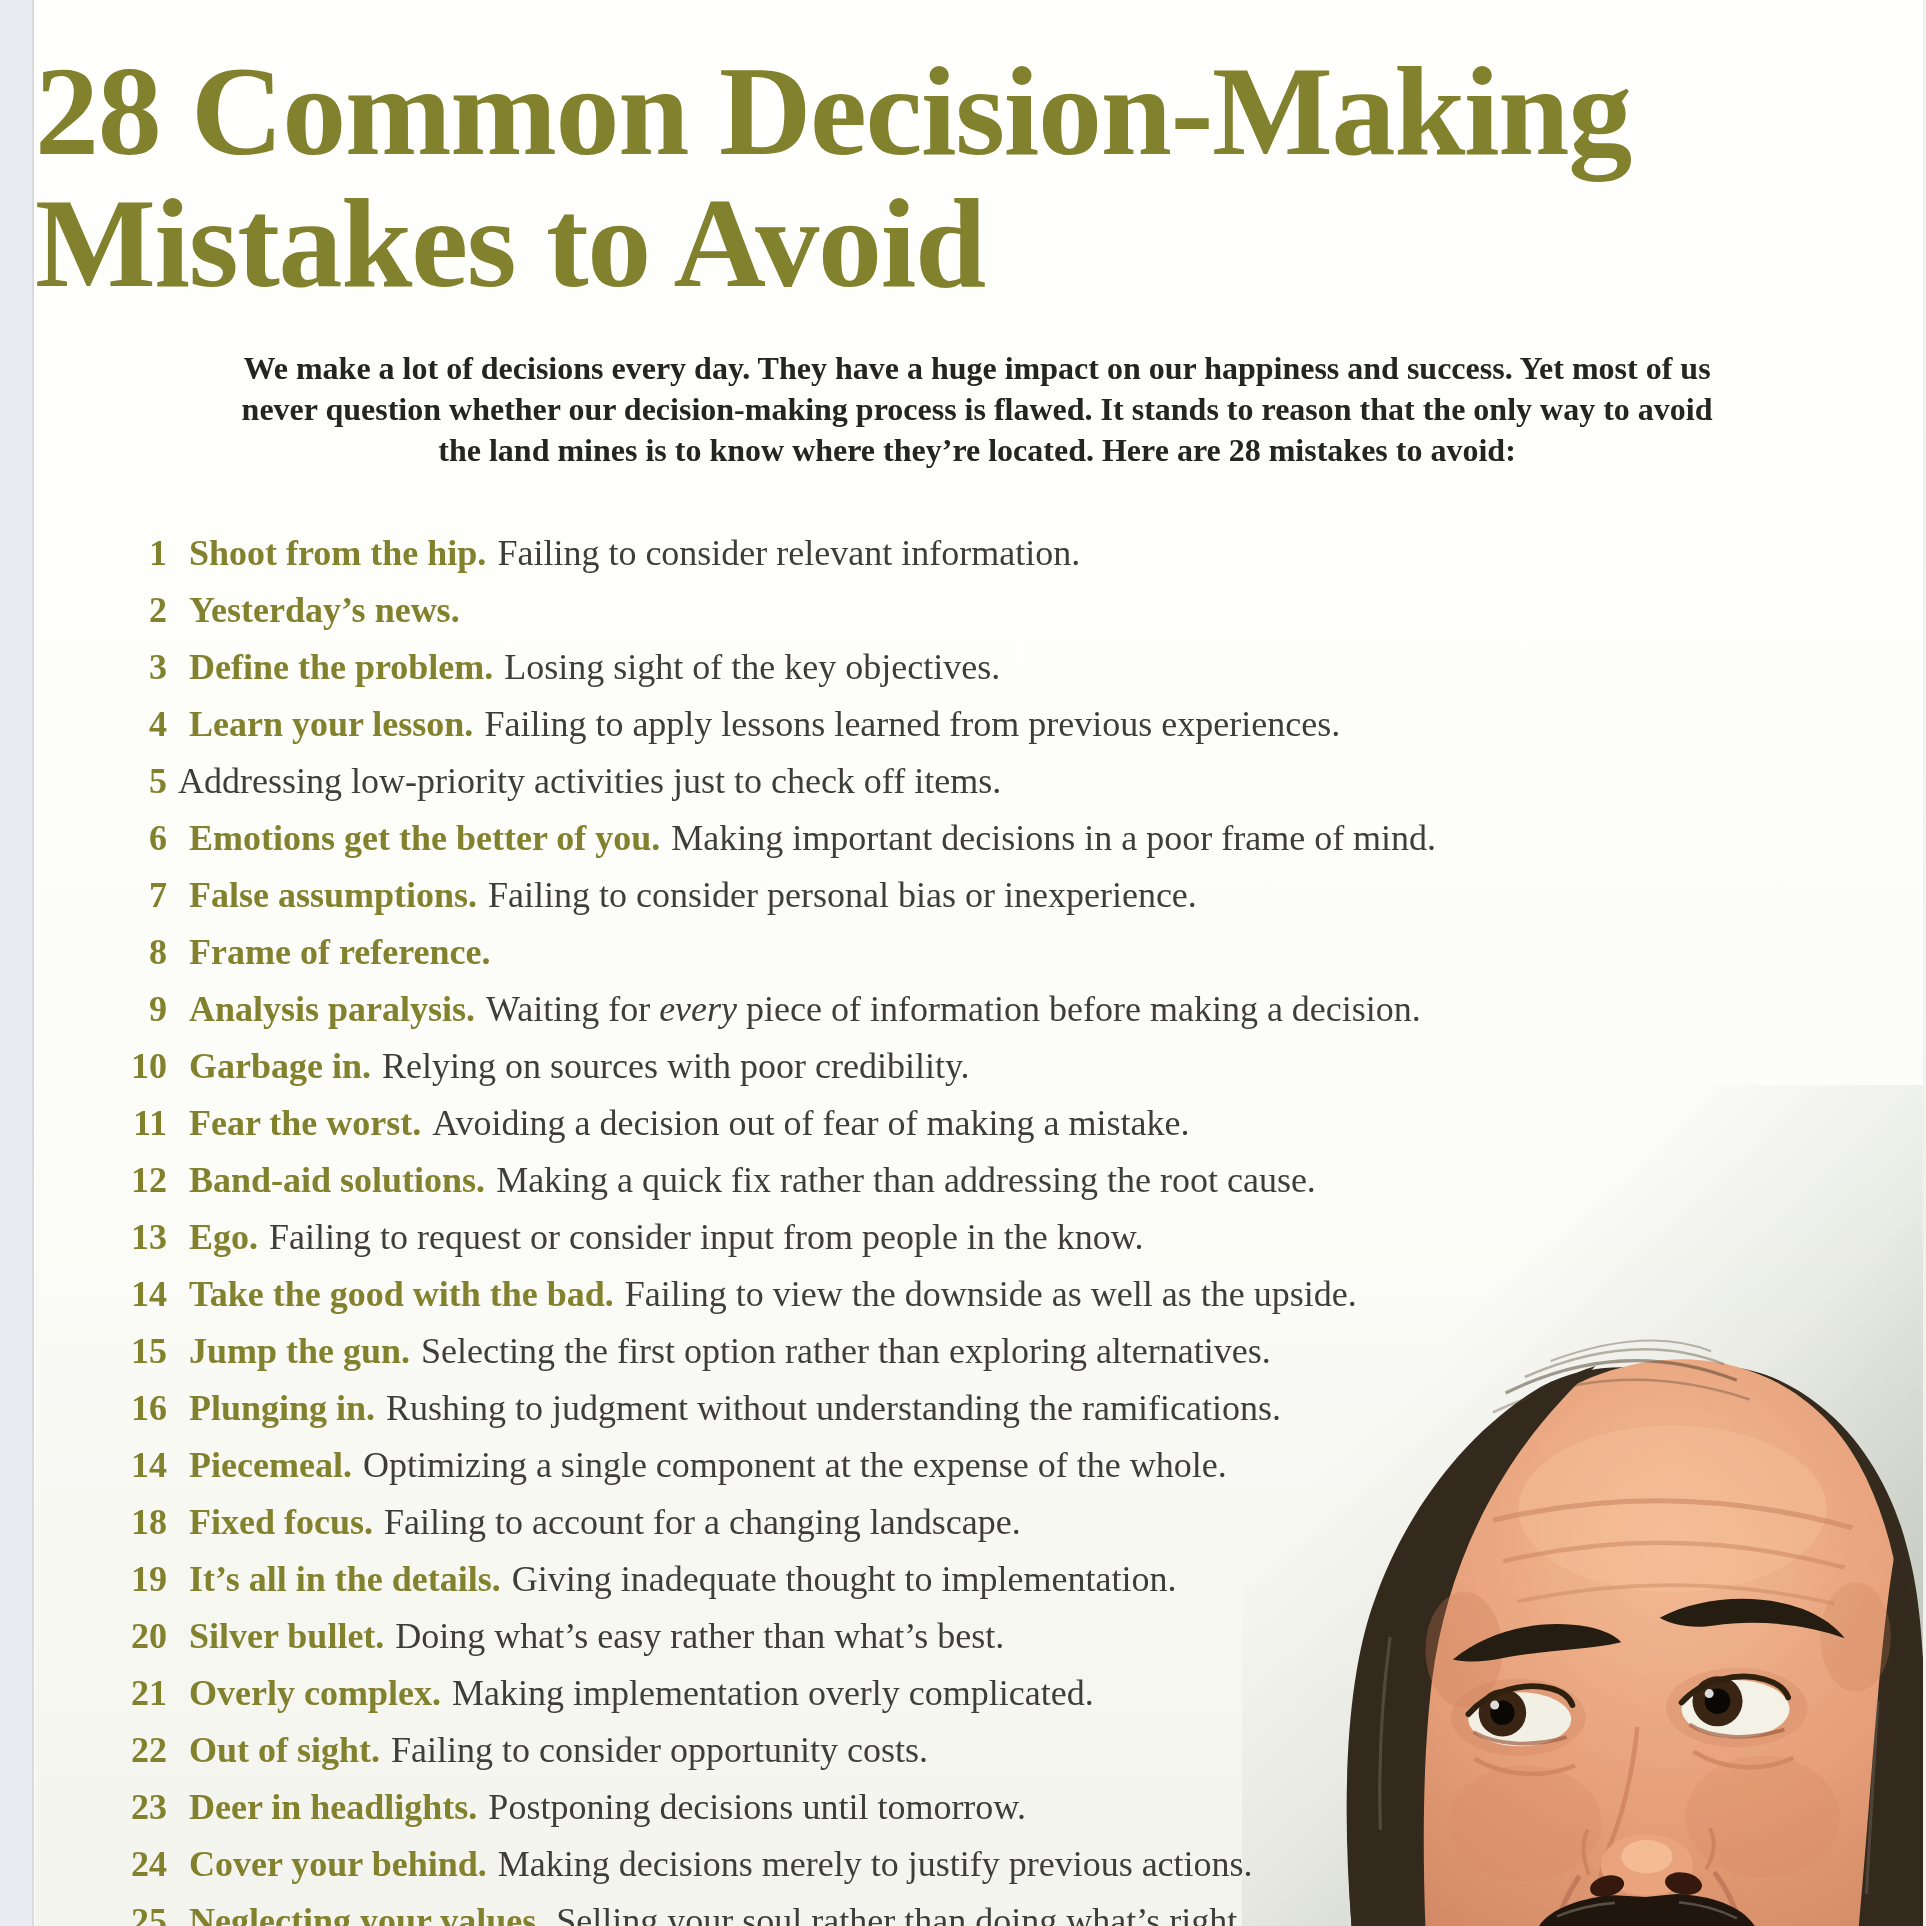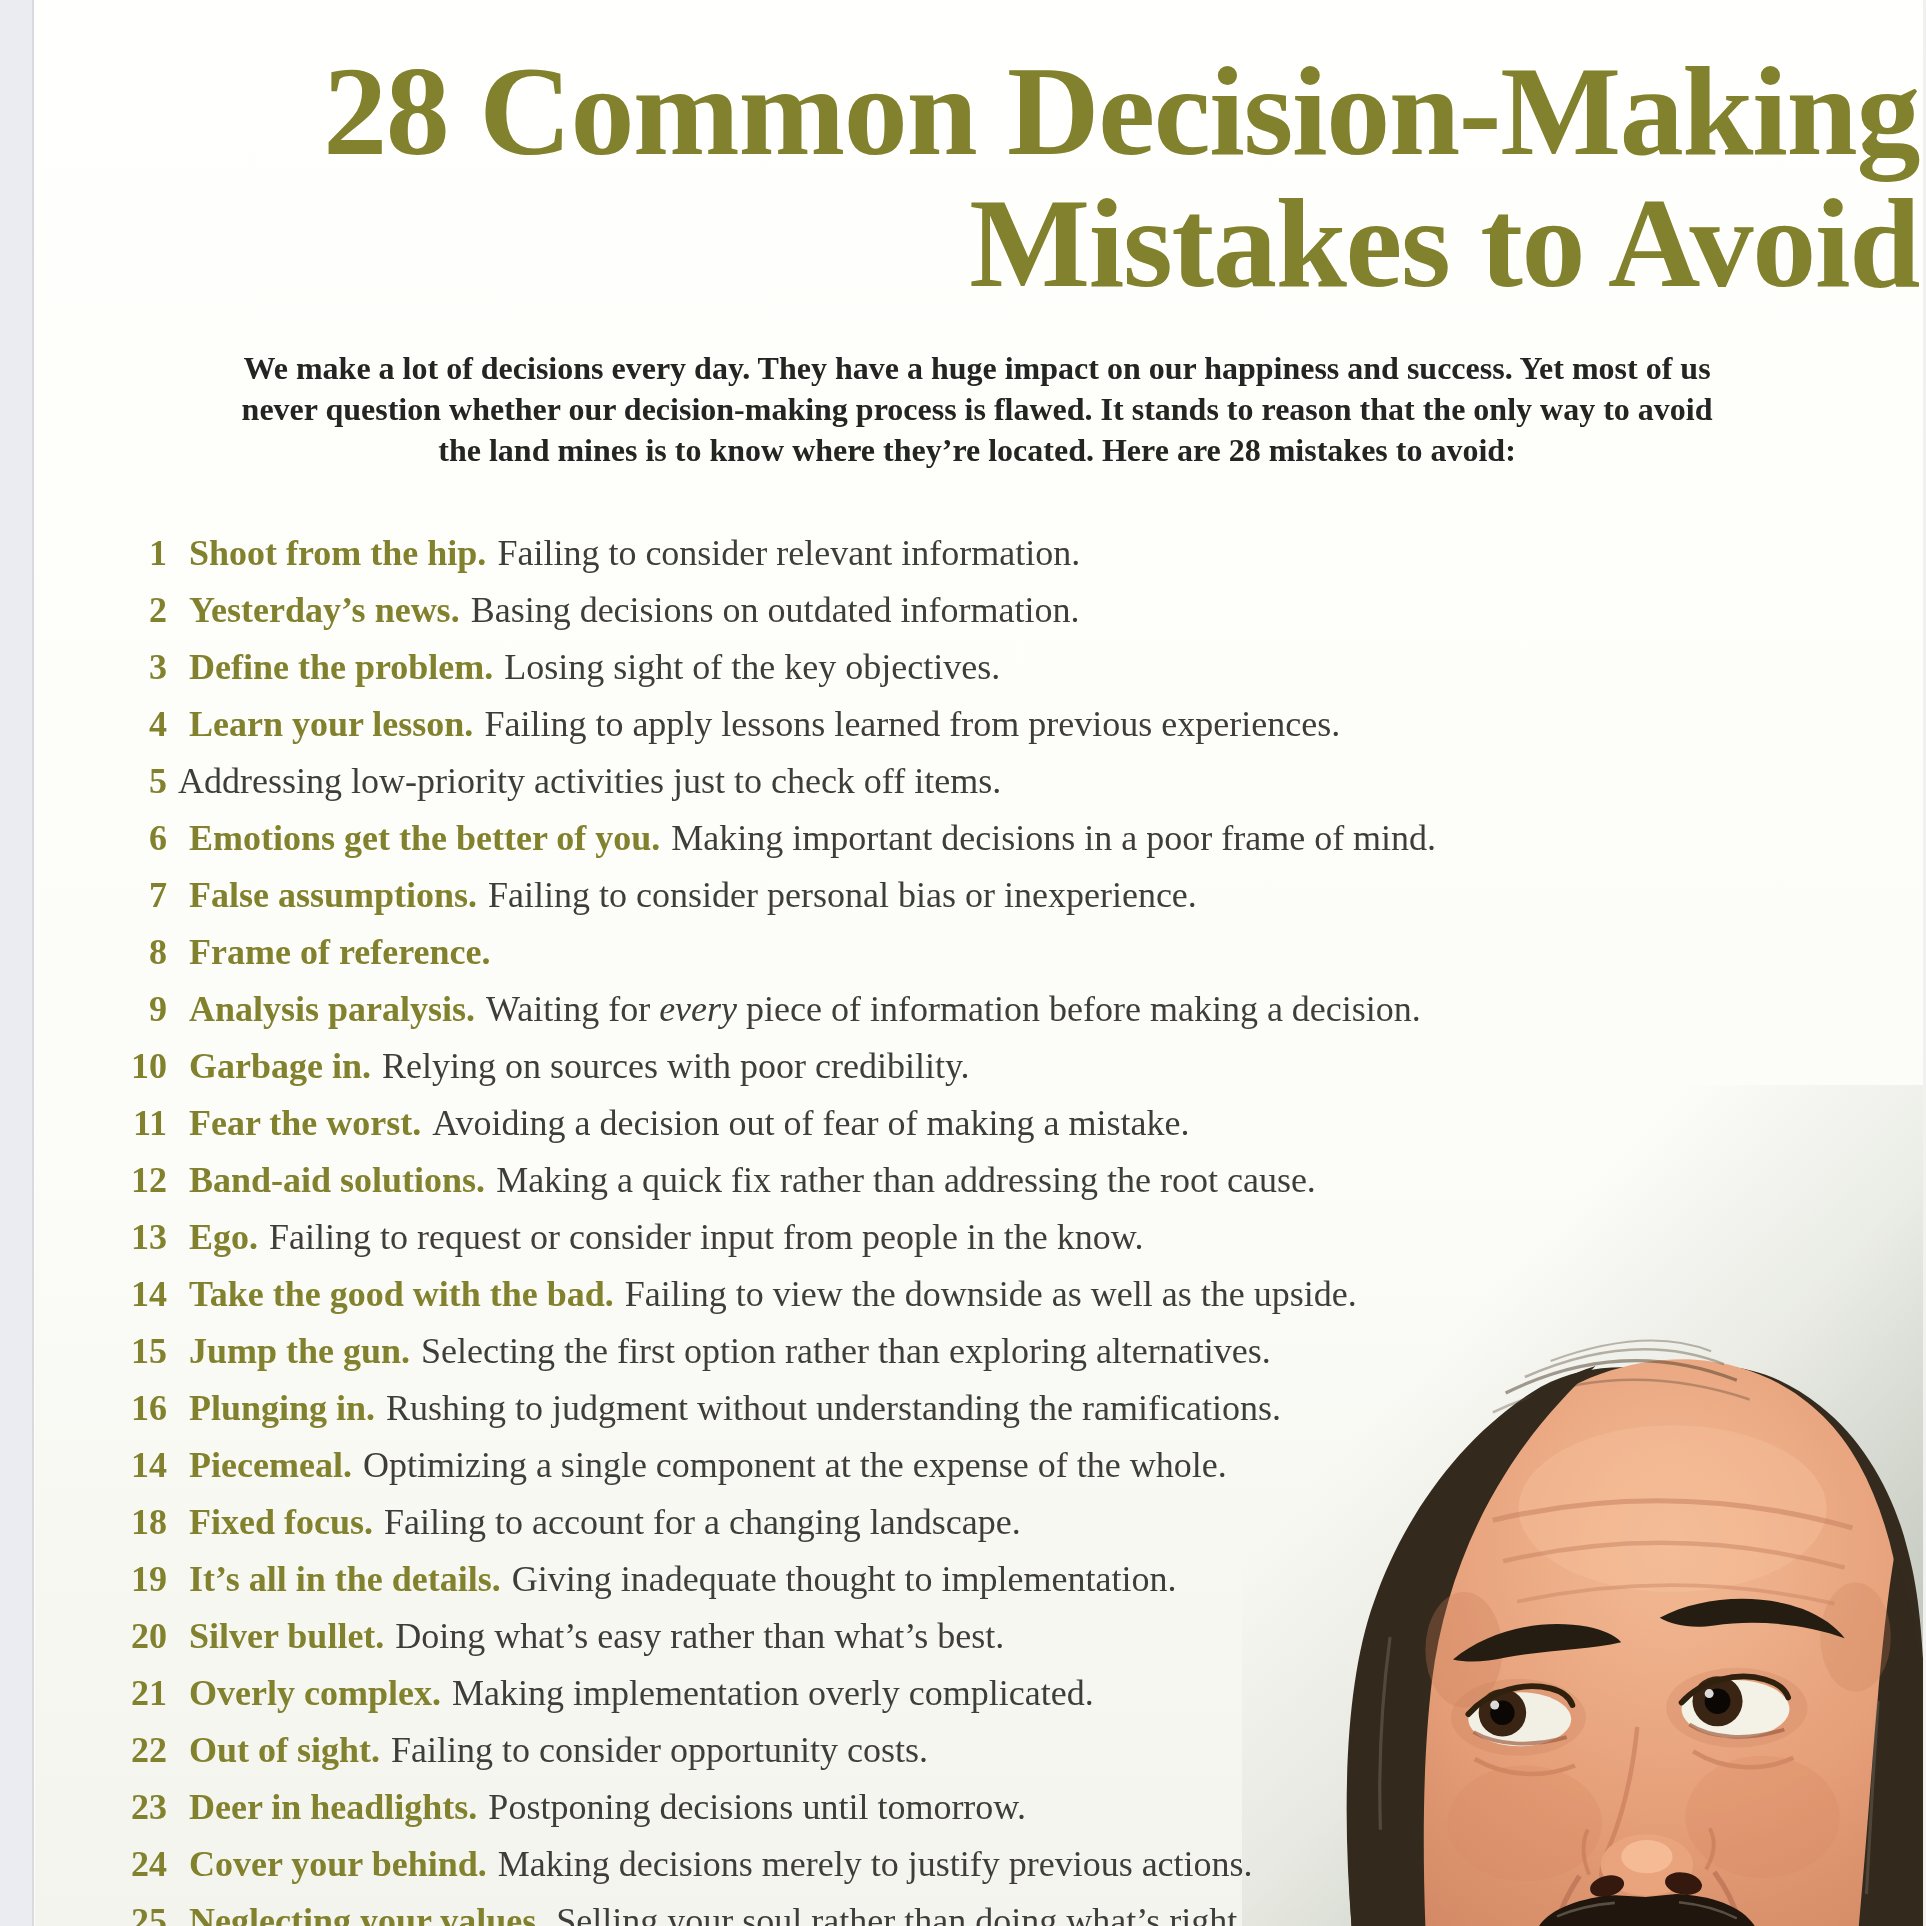--- a/index.html
+++ b/index.html
@@ -31,21 +31,21 @@
   .photo-wrap{
     position:absolute;right:0;bottom:0;width:681px;height:841px;
     background:linear-gradient(133deg,
       rgba(214,218,209,0) 30%,
       rgba(214,218,209,0.45) 52%,
       rgba(189,195,184,0.85) 80%,
       var(--c-backdrop) 100%);
   }
   .face-svg{position:absolute;right:0;bottom:0;display:block;}
   .title-block{
-    position:absolute;top:45px;left:0;right:3.9px;text-align:right;
+    position:absolute;top:45px;left:0;right:3.9px;text-align:left;
     color:var(--c-olive);font-weight:bold;font-size:128px;line-height:132px;
     letter-spacing:-1.3px;
   }
   .intro-block{
     position:absolute;top:348px;left:0;right:3.9px;text-align:center;
     color:var(--c-intro);font-weight:bold;font-size:32px;line-height:41px;
   }
   .list-block{
     position:absolute;top:525px;left:0;right:0;
     font-size:36px;line-height:57px;
@@ -170,21 +170,20 @@
 
   <ol class="list-block">
     <li>
         <span class="num">1</span>
         <span class="ttl">Shoot from the hip.</span>
         <span class="desc">Failing to consider relevant information.</span>
       </li>
     <li>
         <span class="num">2</span>
         <span class="ttl">Yesterday’s news.</span>
-        <span class="desc">Basing decisions on outdated information.</span>
       </li>
     <li>
         <span class="num">3</span>
         <span class="ttl">Define the problem.</span>
         <span class="desc">Losing sight of the key objectives.</span>
       </li>
     <li>
         <span class="num">4</span>
         <span class="ttl">Learn your lesson.</span>
         <span class="desc">Failing to apply lessons learned from previous experiences.</span>

